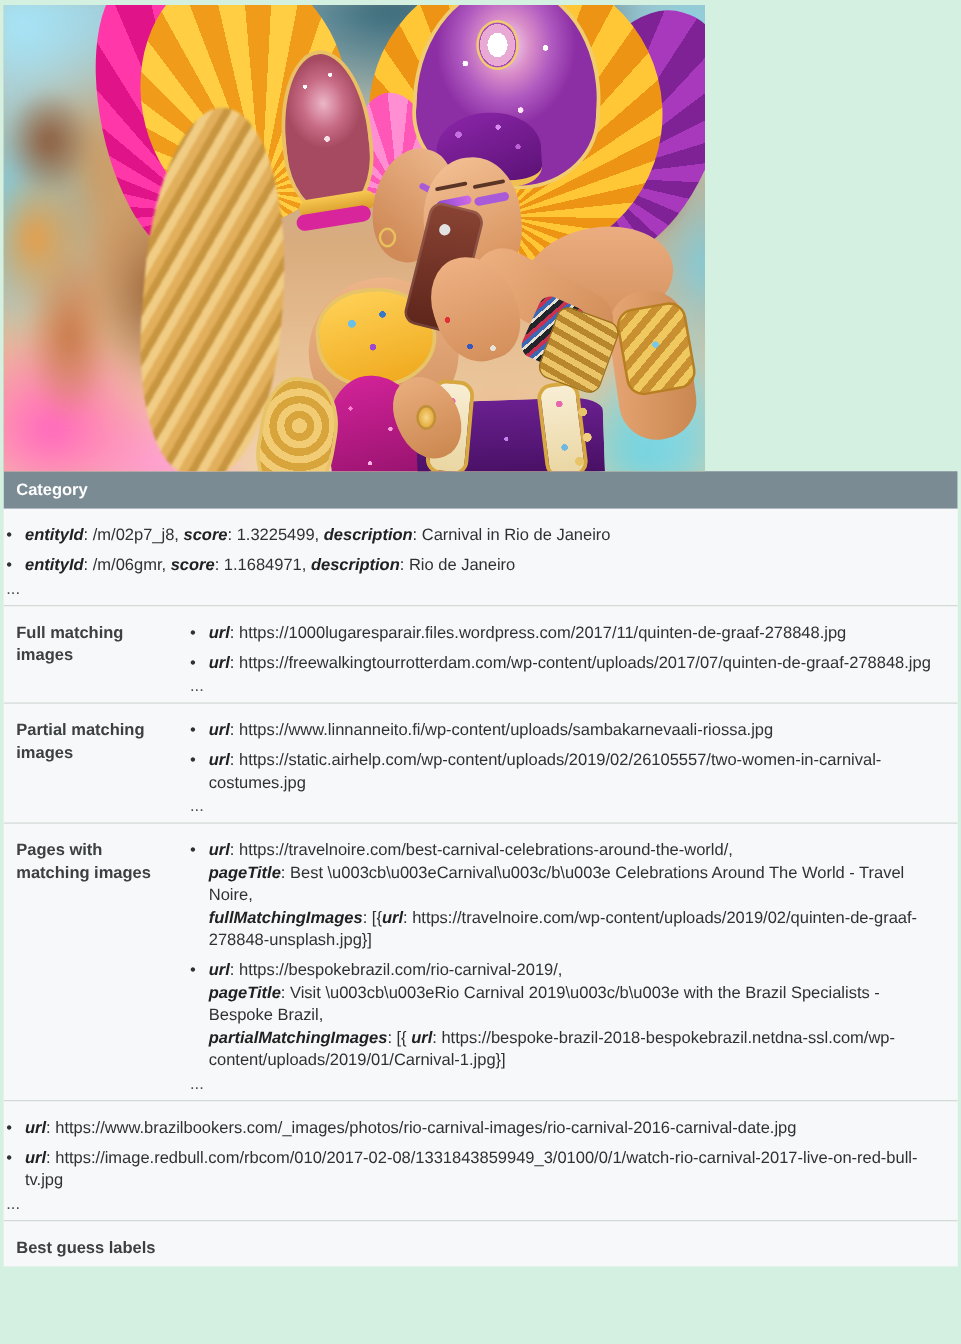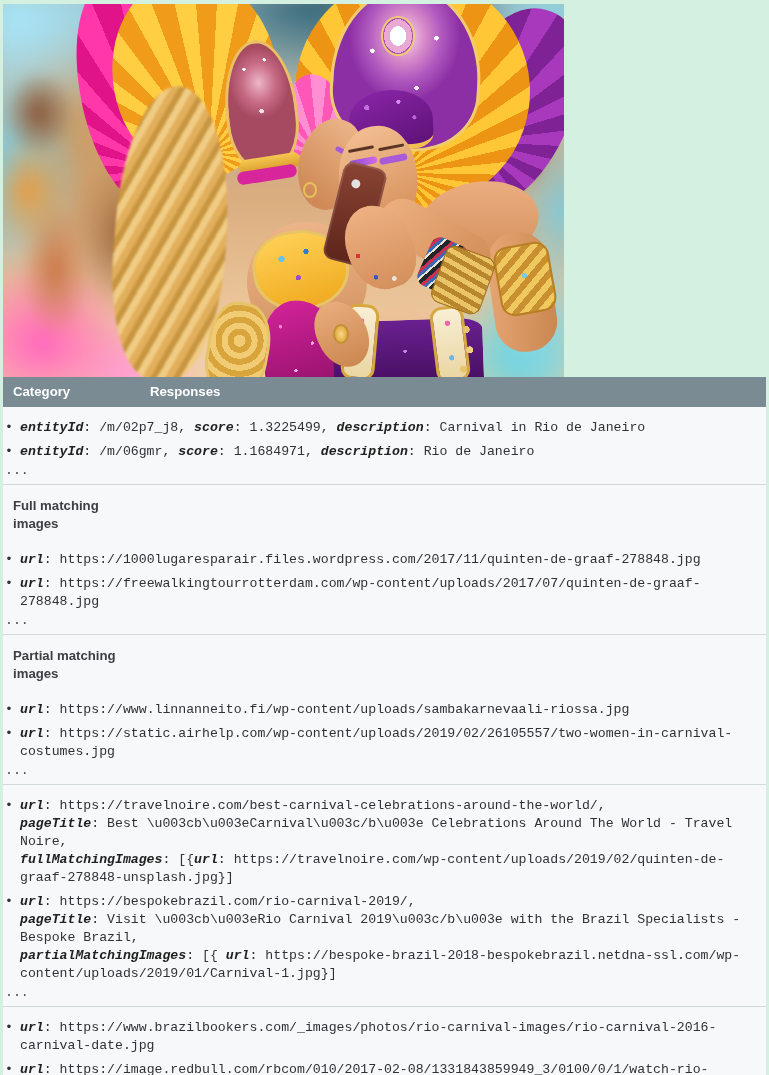--- a/index.html
+++ b/index.html
@@ -177,23 +177,23 @@
   .credit { margin: 11px 0 14px 4px; font-size: 14px; line-height: 19px; color: #212121; }
   .cred-prefix { font-style: italic; }
   .credit a { color: #2276e3; text-decoration: none; }
 
   
   .rtable { margin: 0 3px; background: #f7f8f9; }
   .thead { display: flex; align-items: center; height: 30px; background: #7a8b94; color: #fff; font-weight: bold; }
   .th-cat { width: 147px; padding-left: 10px; flex-shrink: 0; }
   .th-resp { flex: 1; }
   .trow { display: flex; background: #f7f8f9; }
-  .trow + .trow { border-top: 1px solid #d2dad6; flex-direction: column; }
+  .trow + .trow { border-top: 1px solid #d2dad6; }
   .tcat { width: 147px; flex-shrink: 0; padding: 12px 8px 6px 10px; font-weight: bold; color: #3c4043; }
-  .tresp { flex: 1; padding: 12px 16px 6px 0; font-family: Liberation Mono, monospace; }
+  .tresp { flex: 1; padding: 12px 16px 6px 0; }
   .items { list-style: none; }
   .item { position: relative; padding-left: 17px; }
   .item + .item { margin-top: 6px; }
   .item::before { content: "\2022"; position: absolute; left: 2px; top: 0; color: #303134; }
   .line span { overflow-wrap: break-word; }
   .line { overflow-wrap: break-word; }
   .key { font-weight: bold; font-style: italic; color: #212121; }
   .more { margin-top: 3px; margin-left: 2px; line-height: 14px; color: #4a4d50; }
 </style>
 </head>
@@ -238,21 +238,20 @@
       <div class="beads"></div>
       <div class="cuff"></div>
       <div class="phone"></div>
       <div class="handR"></div>
     </div>
   </div>
 
   <div class="rtable">
     <div class="thead">
       <div class="th-cat">Category</div>
-      <div class="th-resp">Responses</div>
     </div>
     <div id="tbody">
         <div class="trow">
           <div class="tresp">
             <ul class="items">
               <li class="item">
                 <div class="line"><span class="key">entityId</span><span>: /m/02p7_j8, </span><span class="key">score</span><span>: 1.3225499, </span><span class="key">description</span><span>: Carnival in Rio de Janeiro</span></div>
               </li>
               <li class="item">
                 <div class="line"><span class="key">entityId</span><span>: /m/06gmr, </span><span class="key">score</span><span>: 1.1684971, </span><span class="key">description</span><span>: Rio de Janeiro</span></div>
@@ -283,20 +282,21 @@
                 <div class="line"><span class="key">url</span><span>: https://www.linnanneito.fi/wp-content/uploads/sambakarnevaali-riossa.jpg</span></div>
               </li>
               <li class="item">
                 <div class="line"><span class="key">url</span><span>: https://static.airhelp.com/wp-content/uploads/2019/02/26105557/two-women-in-carnival-costumes.jpg</span></div>
               </li>
             </ul>
             <div class="more">...</div>
           </div>
         </div>
         <div class="trow">
+          <div class="tcat">Pages with matching images</div>
           <div class="tresp">
             <ul class="items">
               <li class="item">
                 <div class="line"><span class="key">url</span><span>: https://travelnoire.com/best-carnival-celebrations-around-the-world/,</span></div>
                 <div class="line"><span class="key">pageTitle</span><span>: Best \u003cb\u003eCarnival\u003c/b\u003e Celebrations Around The World - Travel Noire,</span></div>
                 <div class="line"><span class="key">fullMatchingImages</span><span>: [{</span><span class="key">url</span><span>: https://travelnoire.com/wp-content/uploads/2019/02/quinten-de-graaf-278848-unsplash.jpg}]</span></div>
               </li>
               <li class="item">
                 <div class="line"><span class="key">url</span><span>: https://bespokebrazil.com/rio-carnival-2019/,</span></div>
                 <div class="line"><span class="key">pageTitle</span><span>: Visit \u003cb\u003eRio Carnival 2019\u003c/b\u003e with the Brazil Specialists - Bespoke Brazil,</span></div>

